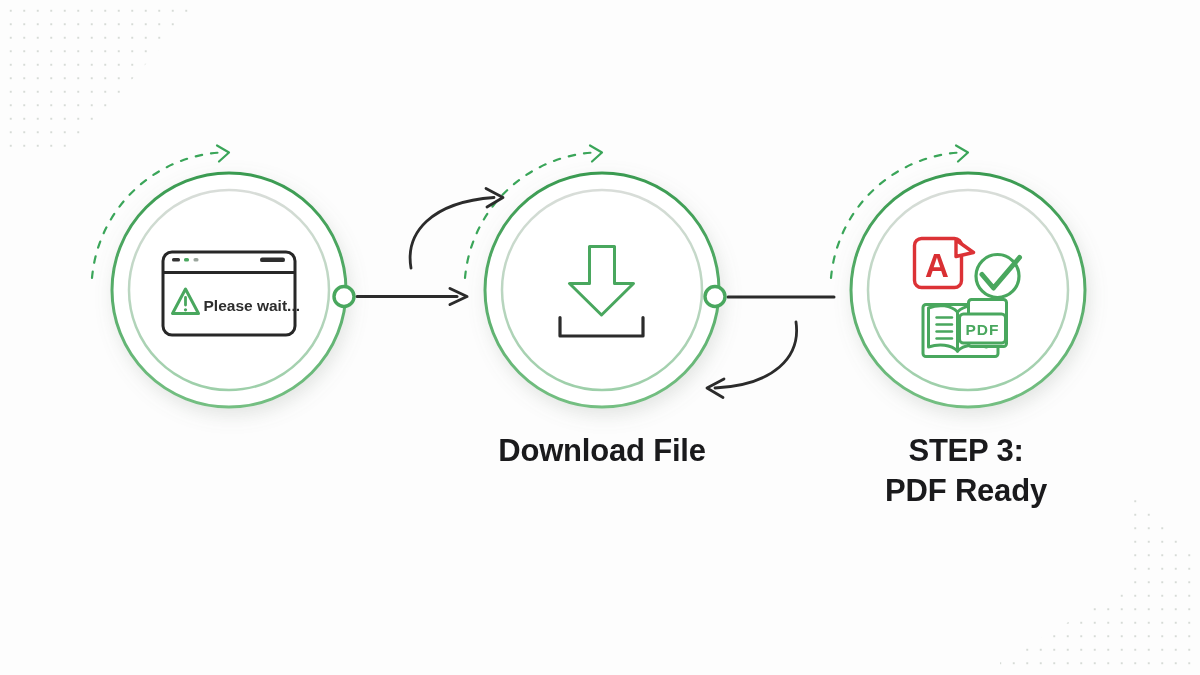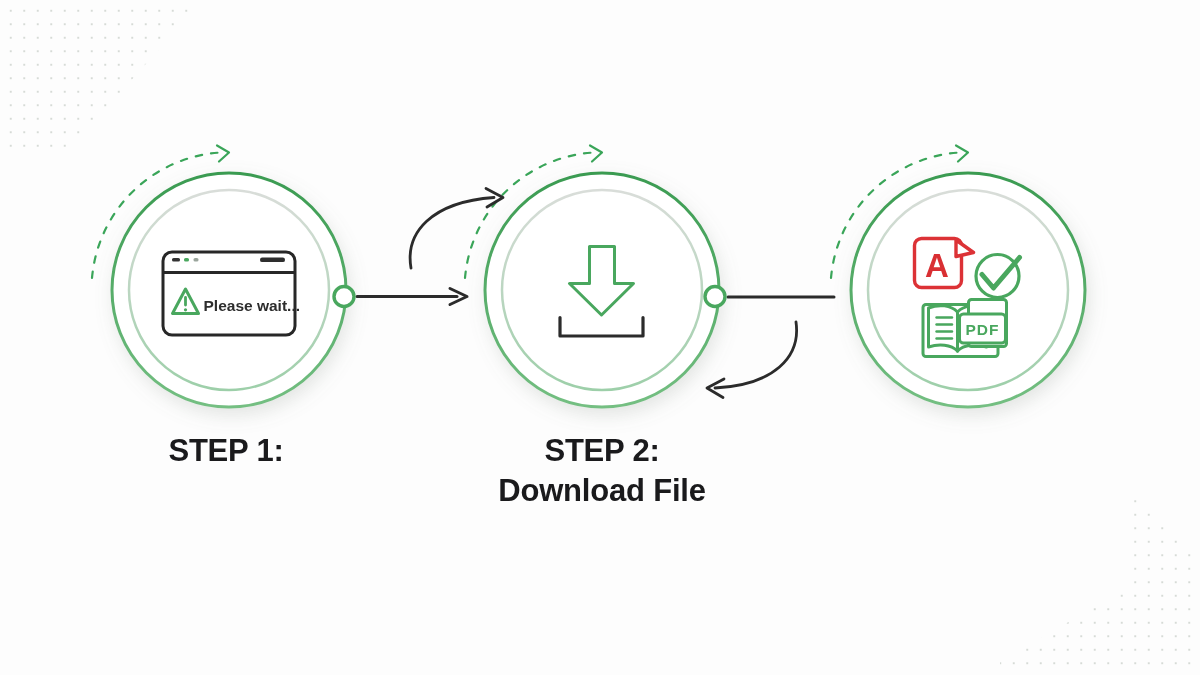--- a/index.html
+++ b/index.html
@@ -149,20 +149,22 @@
 
       <g>
         <rect x="968.5" y="299.5" width="38" height="47" rx="3" fill="#ffffff" stroke="#49a75e" stroke-width="3"></rect>
         <rect x="959.5" y="314" width="46" height="29" rx="4" fill="#ffffff" stroke="#49a75e" stroke-width="3"></rect>
         <text x="982.5" y="334.5" font-size="15.5" font-weight="700" fill="#49a75e" text-anchor="middle" letter-spacing="1">PDF</text>
       </g>
     </g>
   </svg>
 
   <div class="step-label" style="left:26px">
-    <div class="l1">STEP 1:</div>
   </div>
   <div class="step-label" style="left:402px">
-    <div class="l1">STEP 2:</div>
     <div class="l2">Download File</div>
+  </div>
+  <div class="step-label" style="left:766px">
+    <div class="l1">STEP 3:</div>
+    <div class="l2">PDF Ready</div>
   </div>
 
 </div>
 
 </body></html>

